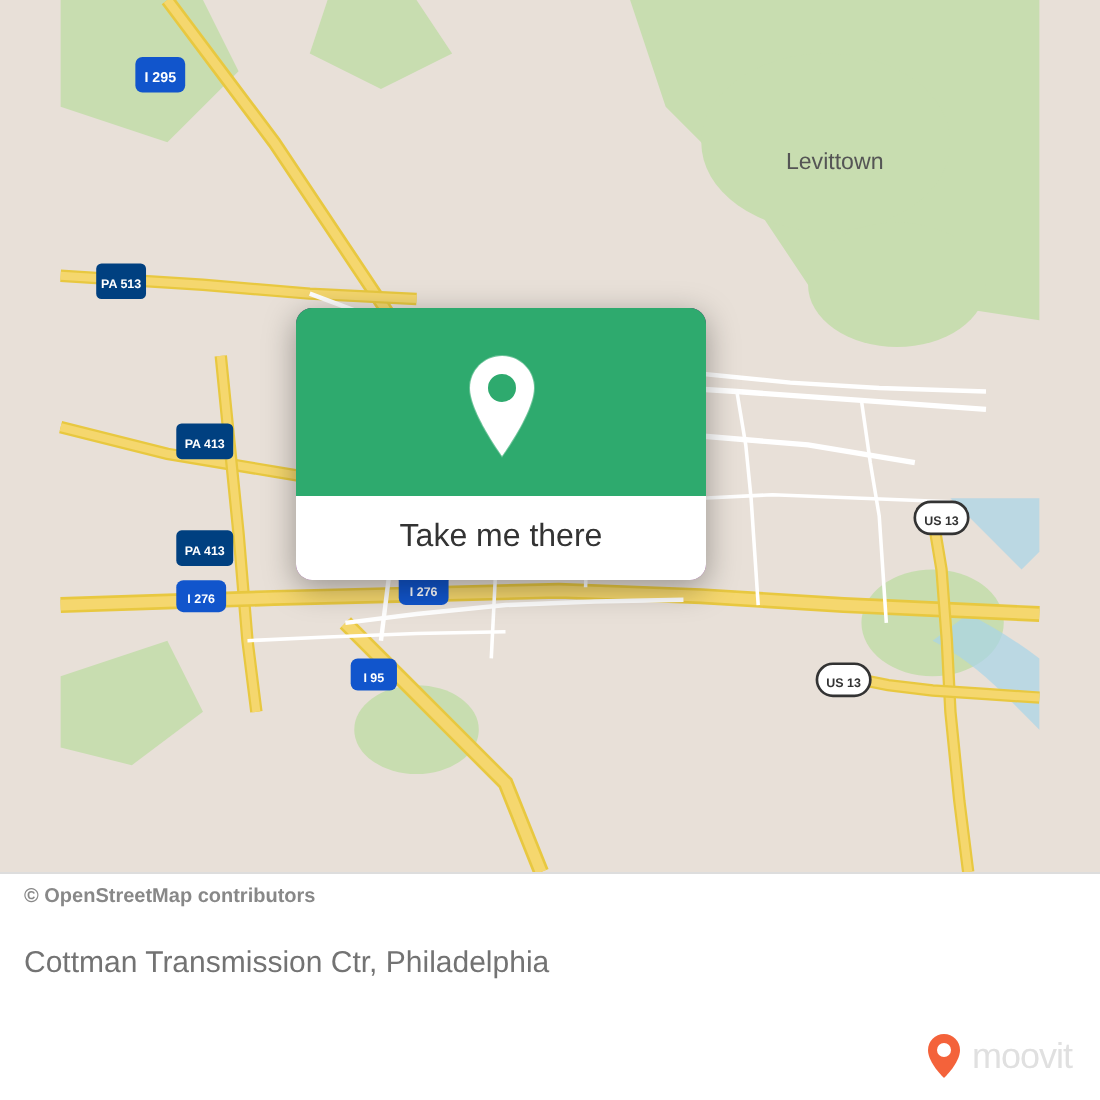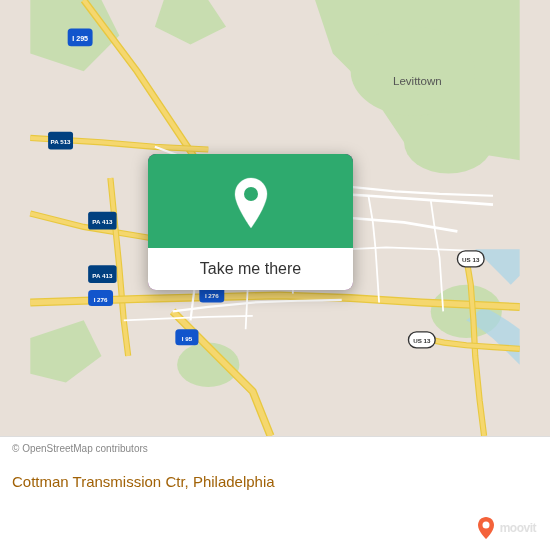--- a/index.html
+++ b/index.html
@@ -91,45 +91,46 @@
       display: flex;
       flex-direction: column;
       justify-content: center;
       padding: 0 12px;
     }
 
     #attribution {
       font-size: 10px;
       color: #888;
       margin-bottom: 19px;
+      font-weight: bold;
     }
 
     #location-title {
       font-size: 15px;
-      color: #a16207;
+      color: #737373;
       font-weight: 400;
     }
 
     #moovit-logo {
       position: absolute;
       bottom: 10px;
       right: 14px;
       display: flex;
       align-items: center;
       gap: 4px;
     }
 
     .moovit-pin {
       width: 20px;
       height: 24px;
     }
 
     .moovit-text {
-      font-size: 12px;
-      font-weight: 700;
+      font-size: 18px;
+      font-weight: 400;
       color: #e0e0e0;
       letter-spacing: -0.5px;
     }
   </style>
 </head>
 <body>
 
 <div id="map-container">
   
   <svg id="map-svg" viewBox="0 0 550 490" xmlns="http://www.w3.org/2000/svg">

